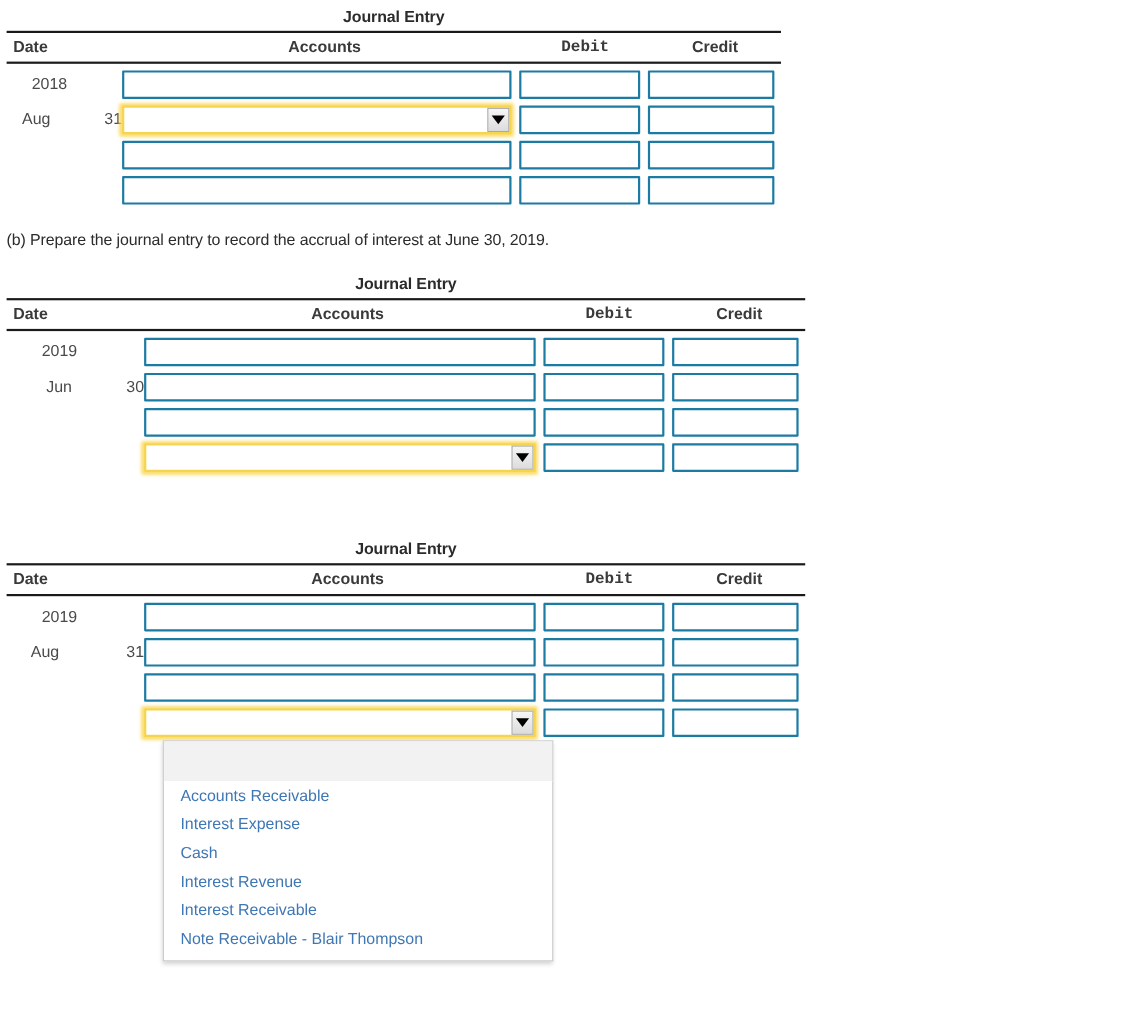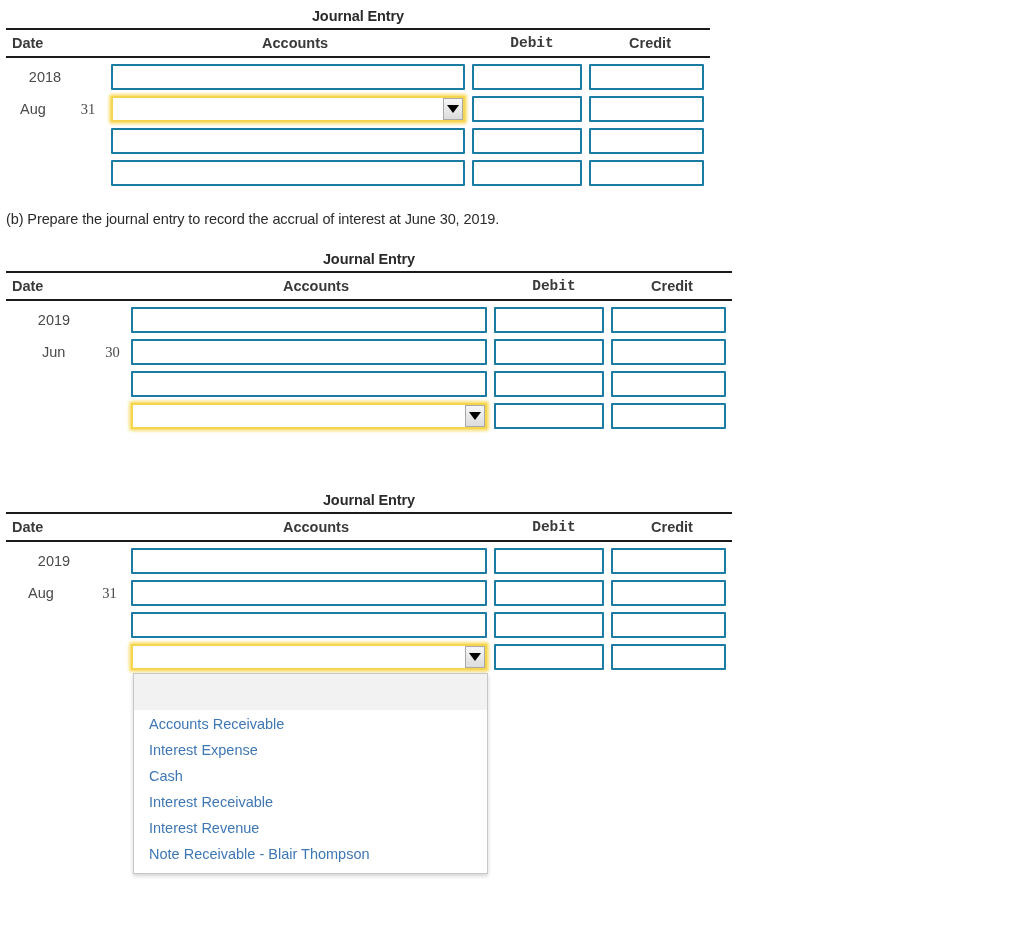--- a/index.html
+++ b/index.html
@@ -73,21 +73,21 @@
   .date-cell {
     display: flex;
     align-items: center;
     justify-content: flex-end;
     height: 32px;
     color: #4a4a4a;
     font-size: 14.5px;
   }
   .date-y { text-align: center; }
   .date-m { text-align: right; }
-  .date-d { text-align: center; font-family: Liberation Serif, serif; }
+  .date-d { text-align: right; }
 
   
   .fld {
     box-sizing: border-box;
     height: 26px;
     background: #ffffff;
     border: 2px solid #1c7ba3;
     border-radius: 1px;
     margin-right: 7px;
   }
@@ -309,23 +309,23 @@
               <span class="tri"></span>
             </div>
         </div>
         <div class="fld" style="width:110px;"></div>
         <div class="fld" style="width:115px;"></div>
       </div>
 
     </div>
   </div>
 
-  <div class="dropdown" style="left:133px; top:673px; width:355px;">
+  <div class="dropdown" style="left:148px; top:673px; width:355px;">
     <div class="dd-blank"></div>
     <div class="dd-opt">Accounts Receivable</div>
     <div class="dd-opt">Interest Expense</div>
     <div class="dd-opt">Cash</div>
+    <div class="dd-opt">Interest Revenue</div>
     <div class="dd-opt">Interest Receivable</div>
-    <div class="dd-opt">Interest Revenue</div>
     <div class="dd-opt">Note Receivable - Blair Thompson</div>
   </div>
 
 </div>
 
 </body></html>

